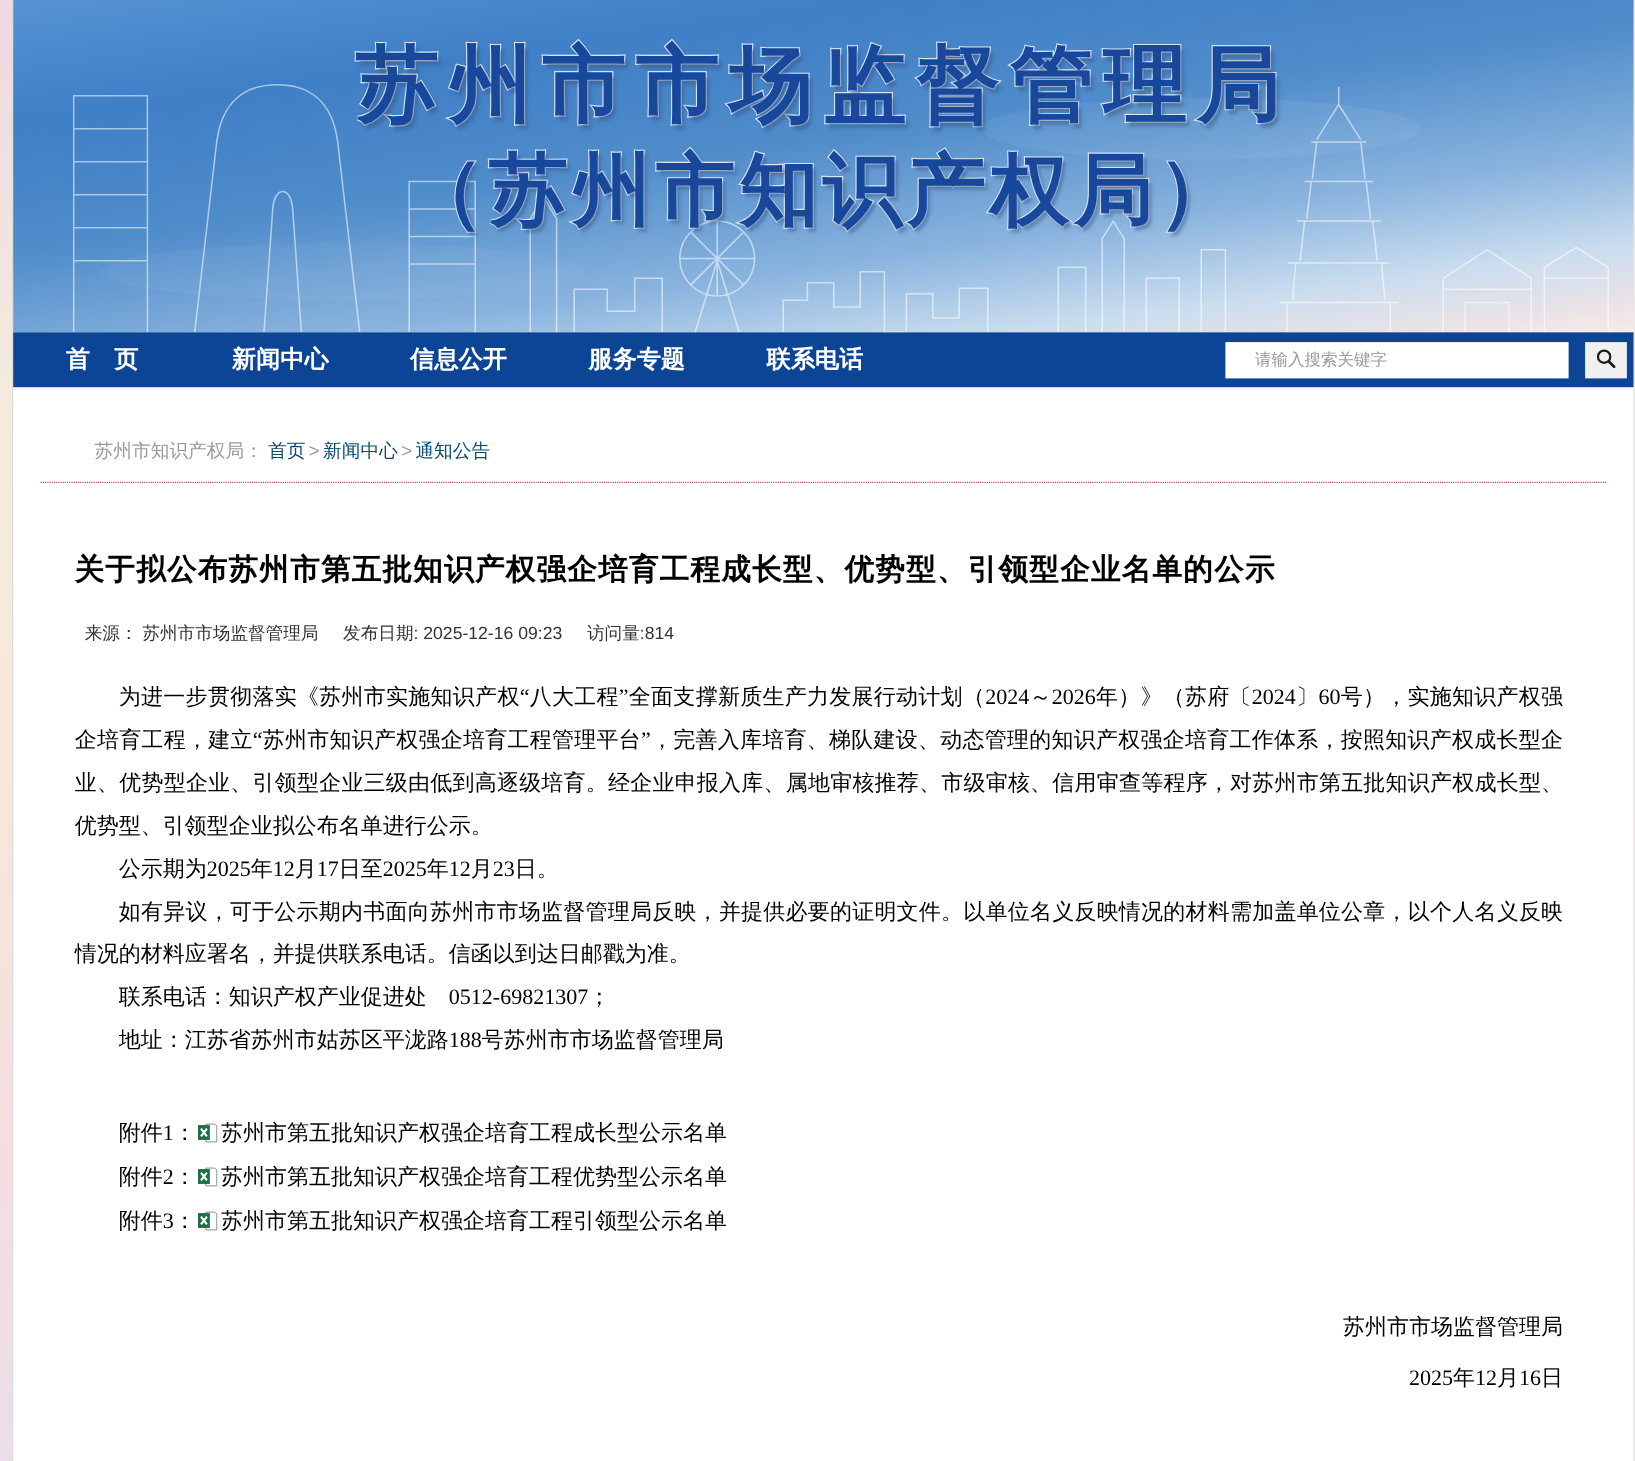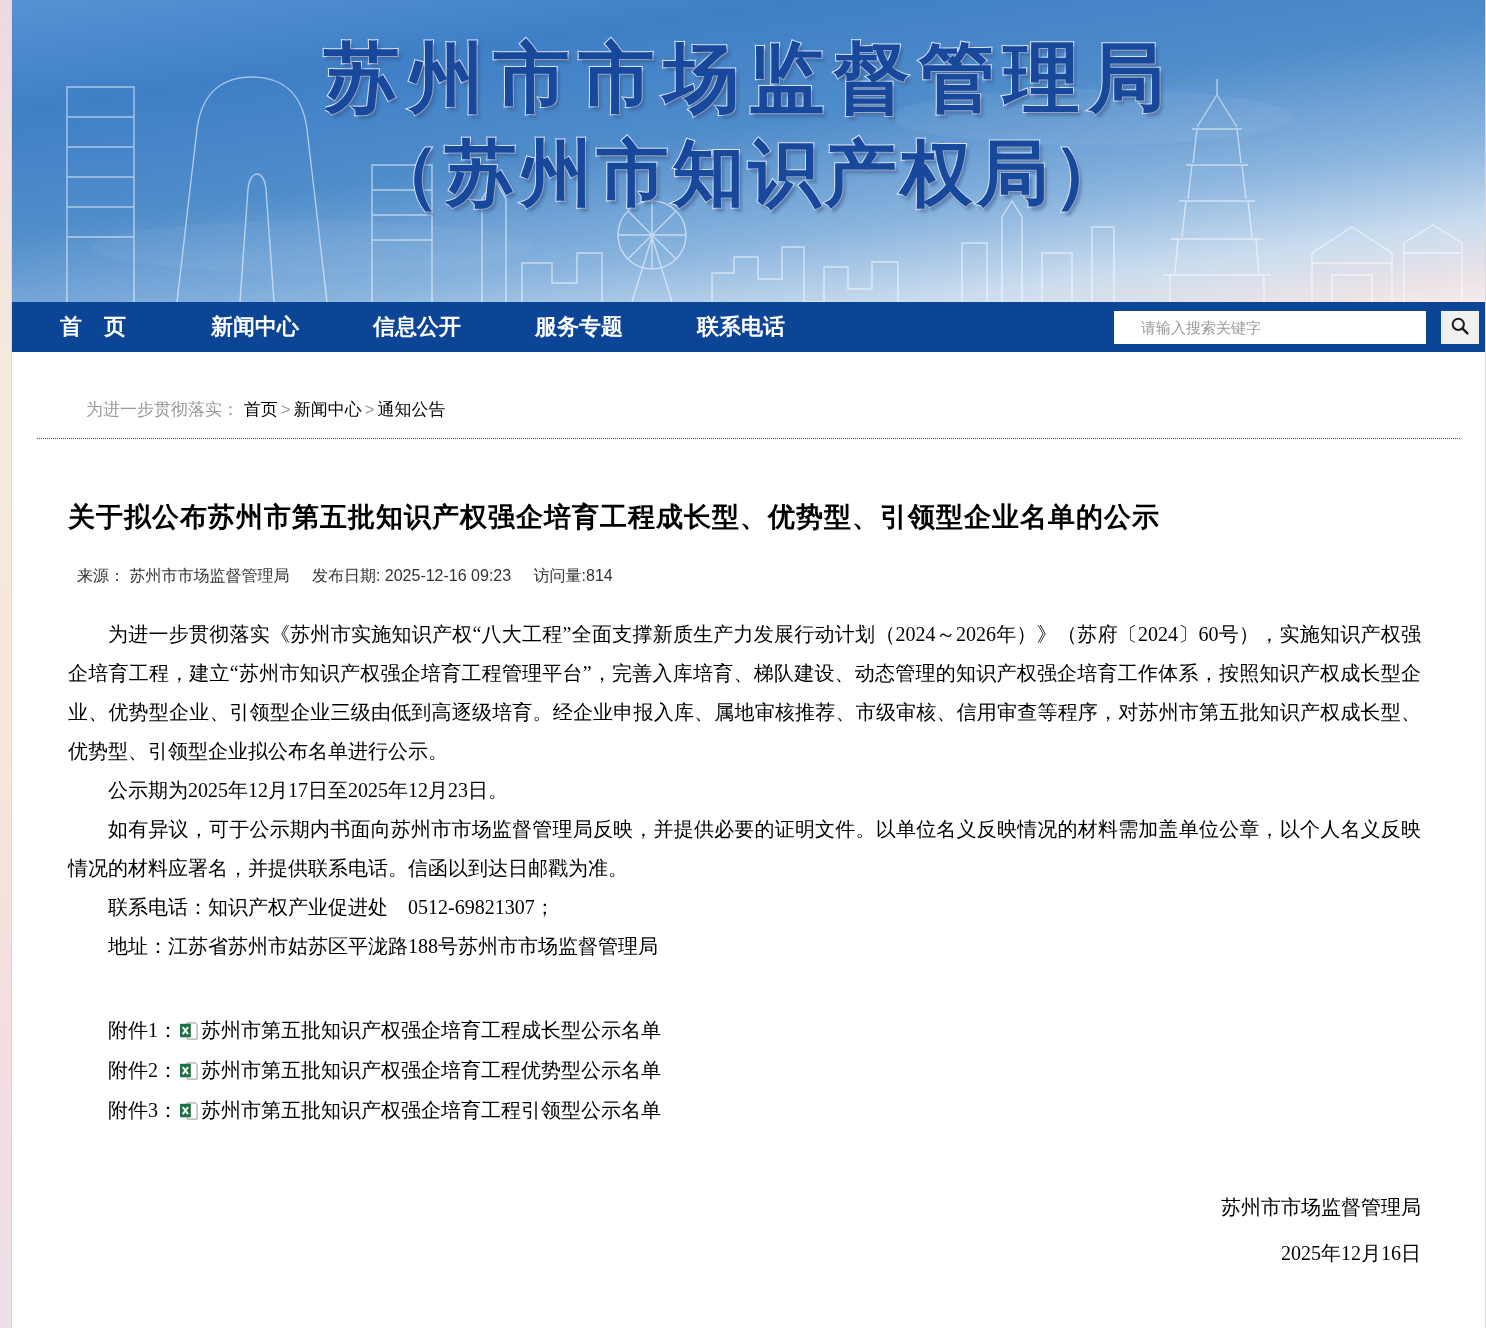--- a/index.html
+++ b/index.html
@@ -75,21 +75,21 @@
     cursor: pointer; padding: 0;
   }
 
   
   .breadcrumb {
     margin: 46px 0 0 74px;
     font-family: "Liberation Sans", sans-serif;
     font-size: 17px;
     color: #999999;
   }
-  .bc-link { color: #000000; cursor: pointer; }
+  .bc-link { color: #0c4a6e; cursor: pointer; }
   .bc-sep { margin: 0 3px; }
   .divider {
     margin: 17px 25px 0 25px;
     border-bottom: 1px dotted #993333;
     height: 0;
   }
 
   
   .article { padding: 0 64px 70px 56px; color: #000; }
   .article-title {
@@ -171,21 +171,21 @@
           <svg width="20" height="20" viewBox="0 0 20 20">
             <circle cx="8.3" cy="8.3" r="5.6" fill="none" stroke="#1b1b1b" stroke-width="2"></circle>
             <line x1="12.6" y1="12.6" x2="17.4" y2="17.4" stroke="#1b1b1b" stroke-width="2.4" stroke-linecap="round"></line>
           </svg>
         </span>
       </button>
     </div>
   </div>
 
   <div class="breadcrumb">
-    <span>为进一步贯彻落实：</span>
+    <span>苏州市知识产权局：</span>
     <span class="bc-link">首页</span><span class="bc-sep">&gt;</span><span class="bc-link">新闻中心</span><span class="bc-sep">&gt;</span><span class="bc-link">通知公告</span>
   </div>
   <div class="divider"></div>
 
   <div class="article">
     <h1 class="article-title">关于拟公布苏州市第五批知识产权强企培育工程成长型、优势型、引领型企业名单的公示</h1>
     <div class="meta">
       <span>来源：  苏州市市场监督管理局</span>
       <span>发布日期: 2025-12-16 09:23</span>
       <span>访问量:814</span>

